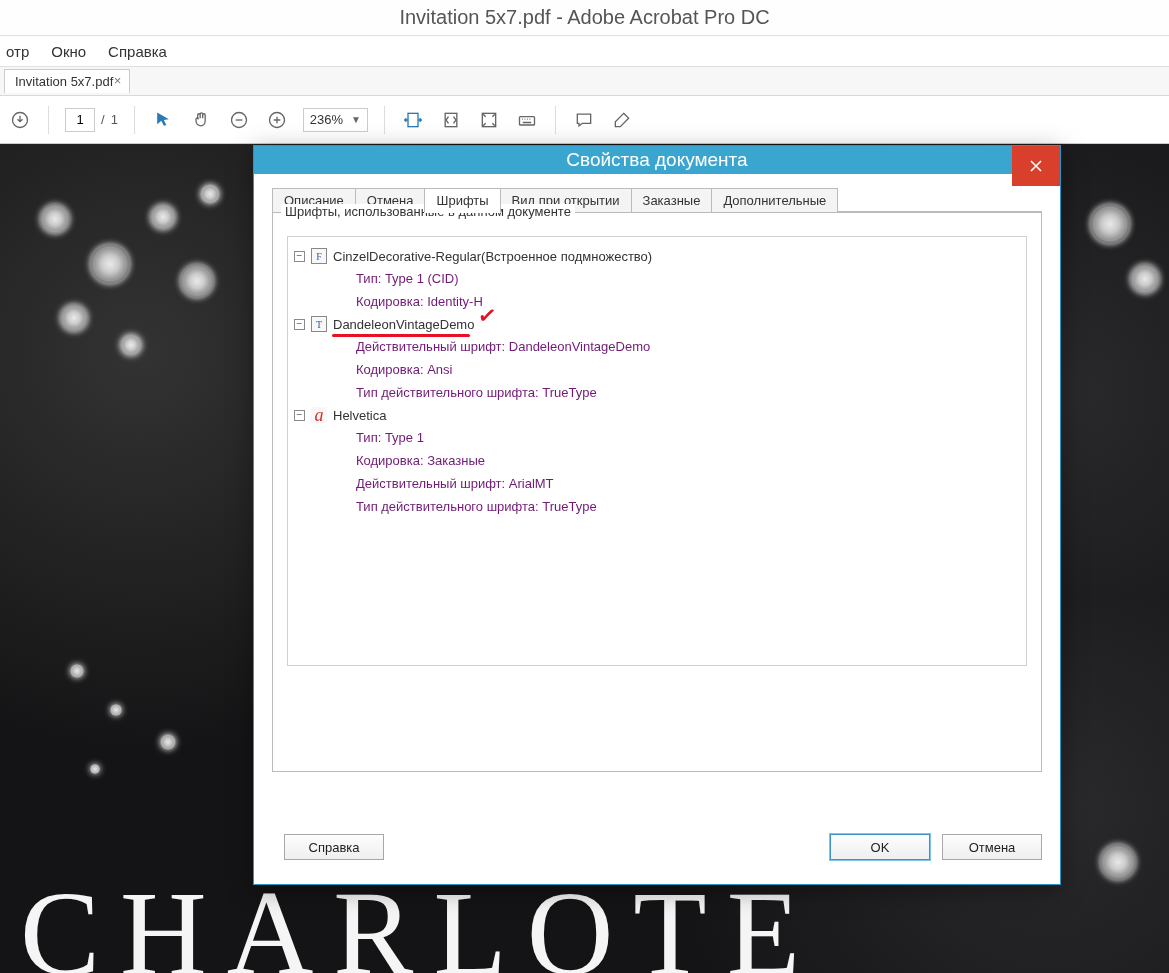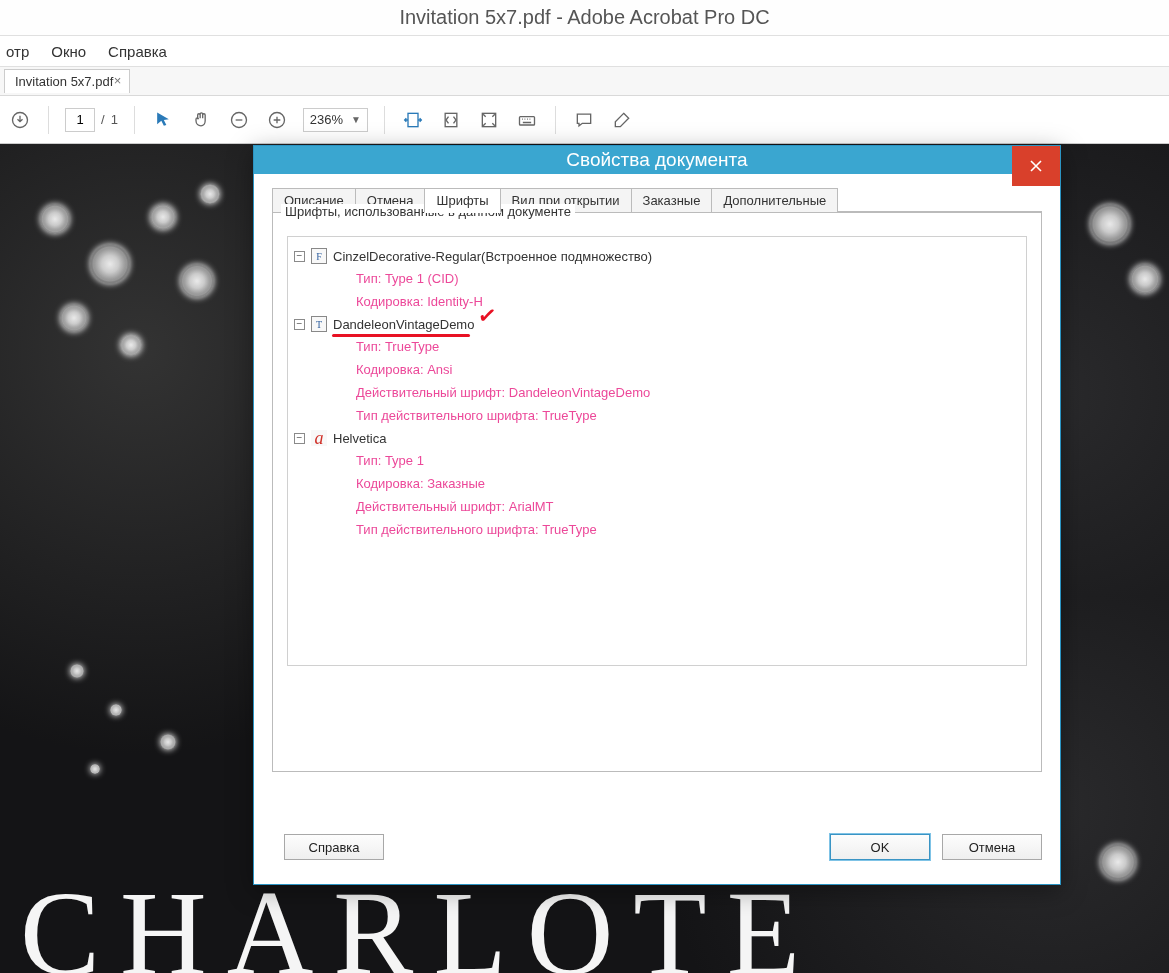--- a/index.html
+++ b/index.html
@@ -280,21 +280,21 @@
   .font-icon.red-a {
     border: none;
     color: #d03028;
     font-style: italic;
     font-family: "Brush Script MT", cursive;
     font-size: 18px;
     line-height: 14px;
   }
   .font-detail {
     padding: 4px 0 4px 62px;
-    color: #ec4899;
+    color: #701a75;
     font-size: 13px;
   }
   .annotation-underline {
     position: absolute;
     height: 3px;
     background: #e81123;
     border-radius: 2px;
   }
   .annotation-check {
     position: absolute;
@@ -484,23 +484,22 @@
         <div class="font-detail">Тип: Type 1 (CID)</div>
         <div class="font-detail">Кодировка: Identity-H</div>
 
         <div class="font-node" style="position:relative">
           <span class="expander">−</span>
           <span class="font-icon" style="color:#2f5f9f">T</span>
           <span>DandeleonVintageDemo</span>
           <span class="annotation-underline" style="left:38px; bottom:-2px; width:138px;"></span>
           <span class="annotation-check" style="left:184px; top:-10px;">✓</span>
         </div>
-        <div class="font-detail">Тип: TrueType</div>
+        <div class="font-detail">Действительный шрифт: DandeleonVintageDemo</div>
         <div class="font-detail">Кодировка: Ansi</div>
-        <div class="font-detail">Действительный шрифт: DandeleonVintageDemo</div>
         <div class="font-detail">Тип действительного шрифта: TrueType</div>
 
         <div class="font-node">
           <span class="expander">−</span>
           <span class="font-icon red-a">a</span>
           <span>Helvetica</span>
         </div>
         <div class="font-detail">Тип: Type 1</div>
         <div class="font-detail">Кодировка: Заказные</div>
         <div class="font-detail">Действительный шрифт: ArialMT</div>

